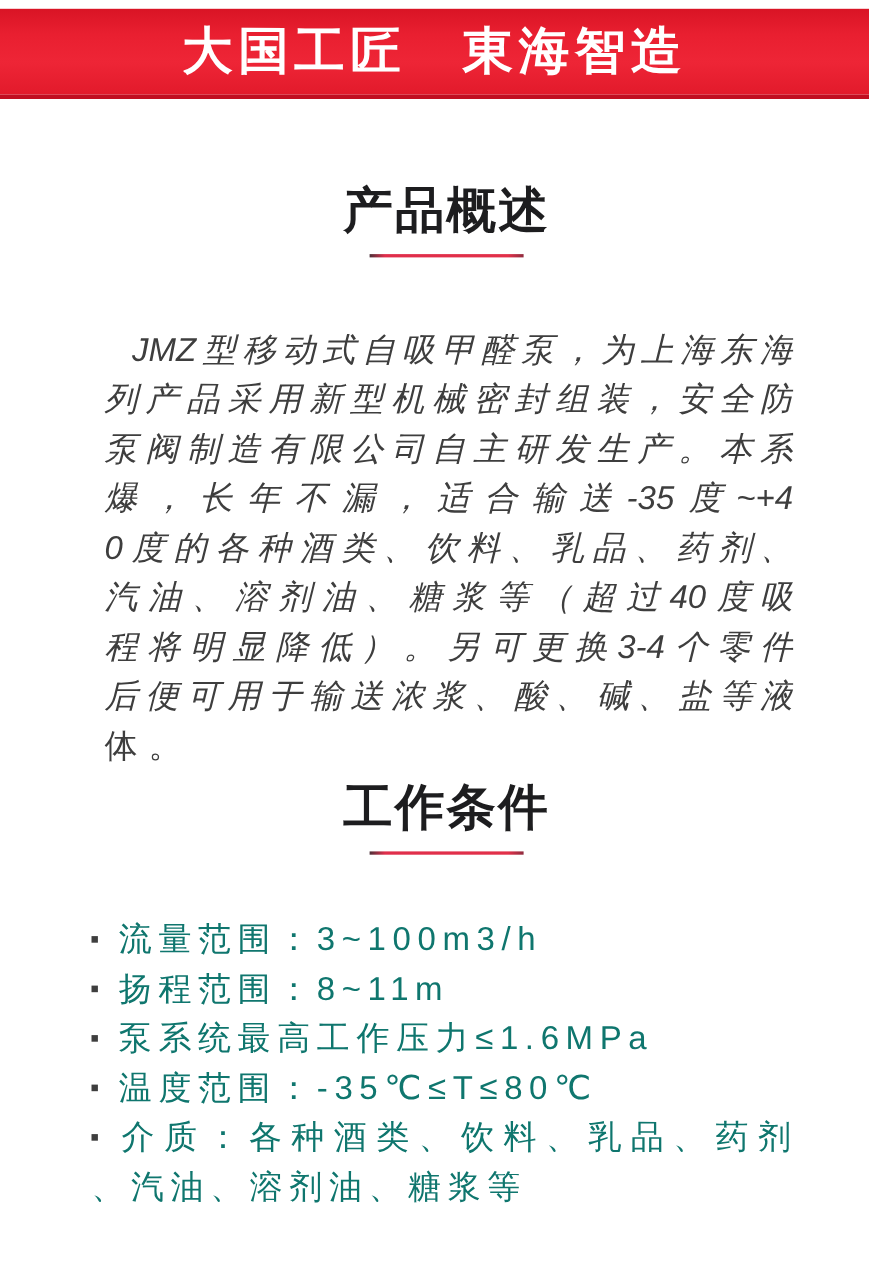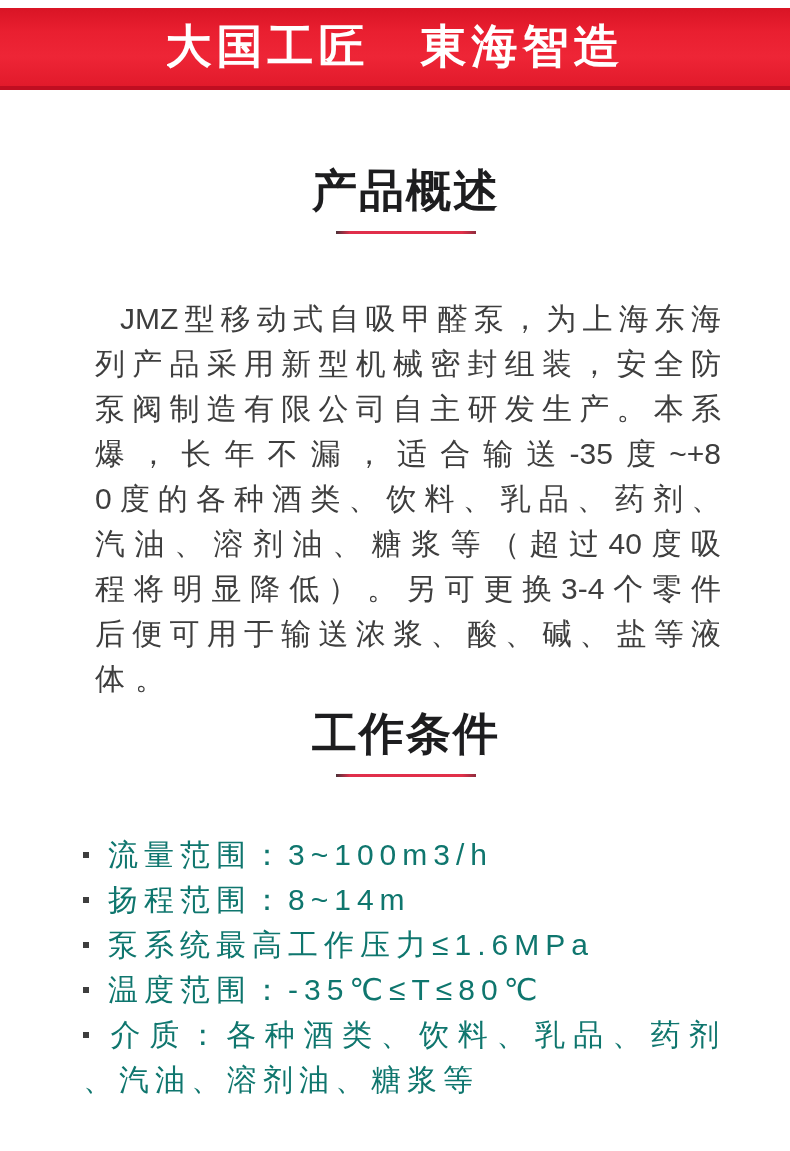--- a/index.html
+++ b/index.html
@@ -69,20 +69,21 @@
     color: #3e3e3e;
   }
   .pline {
     height: 45px;
     line-height: 45px;
     overflow: hidden;
   }
   .jline {
     text-align: justify;
     text-align-last: justify;
+    font-style: italic;
     -moz-text-align-last: justify;
   }
   .indent { text-indent: 25px; }
   .plain { letter-spacing: 10px; }
 
   
   .bullets {
     margin-top: 55px;
     padding: 0 76px 0 72px;
     font-size: 30px;
@@ -121,36 +122,36 @@
   </div>
 
   <div class="section section-overview">
     <div class="sec-title">产品概述</div>
     <div class="sec-underline"></div>
 
     <div class="para">
       <div class="pline jline indent">JMZ型移动式自吸甲醛泵，为上海东海</div>
       <div class="pline jline">列产品采用新型机械密封组装，安全防</div>
       <div class="pline jline">泵阀制造有限公司自主研发生产。本系</div>
-      <div class="pline jline">爆，长年不漏，适合输送-35度~+8</div>
+      <div class="pline jline">爆，长年不漏，适合输送-35度~+4</div>
       <div class="pline jline">0度的各种酒类、饮料、乳品、药剂、</div>
       <div class="pline jline">汽油、溶剂油、糖浆等（超过40度吸</div>
       <div class="pline jline">程将明显降低）。另可更换3-4个零件</div>
       <div class="pline jline">后便可用于输送浓浆、酸、碱、盐等液</div>
       <div class="pline plain">体。</div>
     </div>
   </div>
 
   <div class="section section-conditions">
     <div class="sec-title">工作条件</div>
     <div class="sec-underline"></div>
 
     <div class="bullets">
       <div class="bline"><span class="bdot"></span><span>流量范围：3~100m3/h</span></div>
-      <div class="bline"><span class="bdot"></span><span>扬程范围：8~14m</span></div>
+      <div class="bline"><span class="bdot"></span><span>扬程范围：8~11m</span></div>
       <div class="bline"><span class="bdot"></span><span>泵系统最高工作压力≤1.6MPa</span></div>
       <div class="bline"><span class="bdot"></span><span>温度范围：-35℃≤T≤80℃</span></div>
       <div class="bline bjust"><span class="bdot"></span><span>介质：各种酒类、饮料、乳品、药剂</span></div>
       <div class="bline"><span>、汽油、溶剂油、糖浆等</span></div>
     </div>
   </div>
 
 </div>
 
 </body></html>

